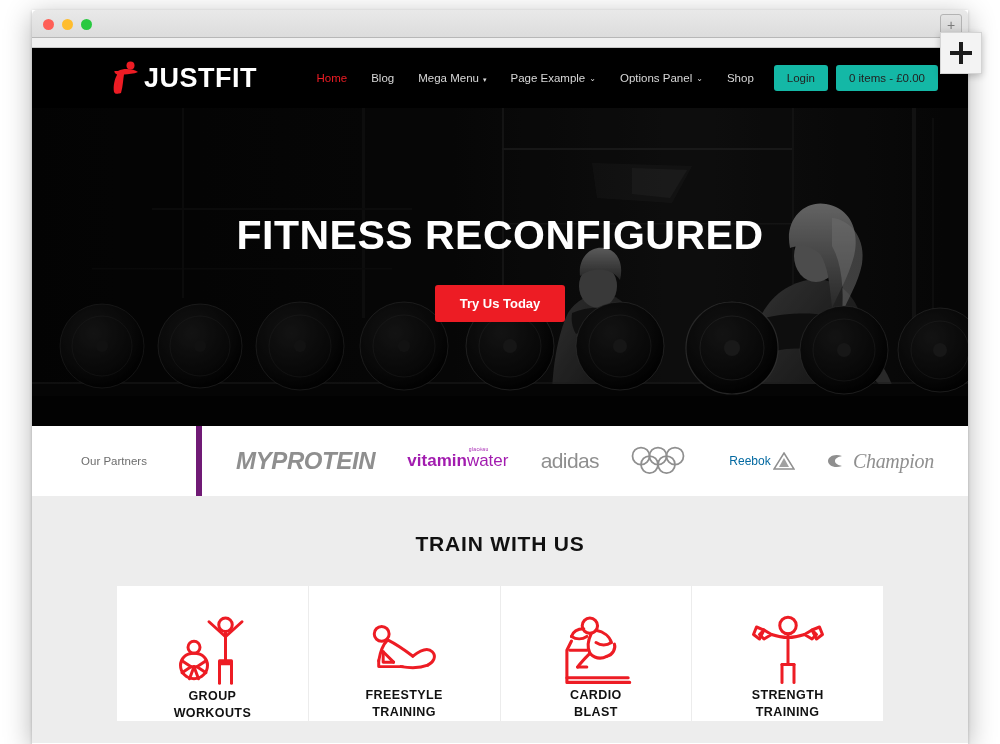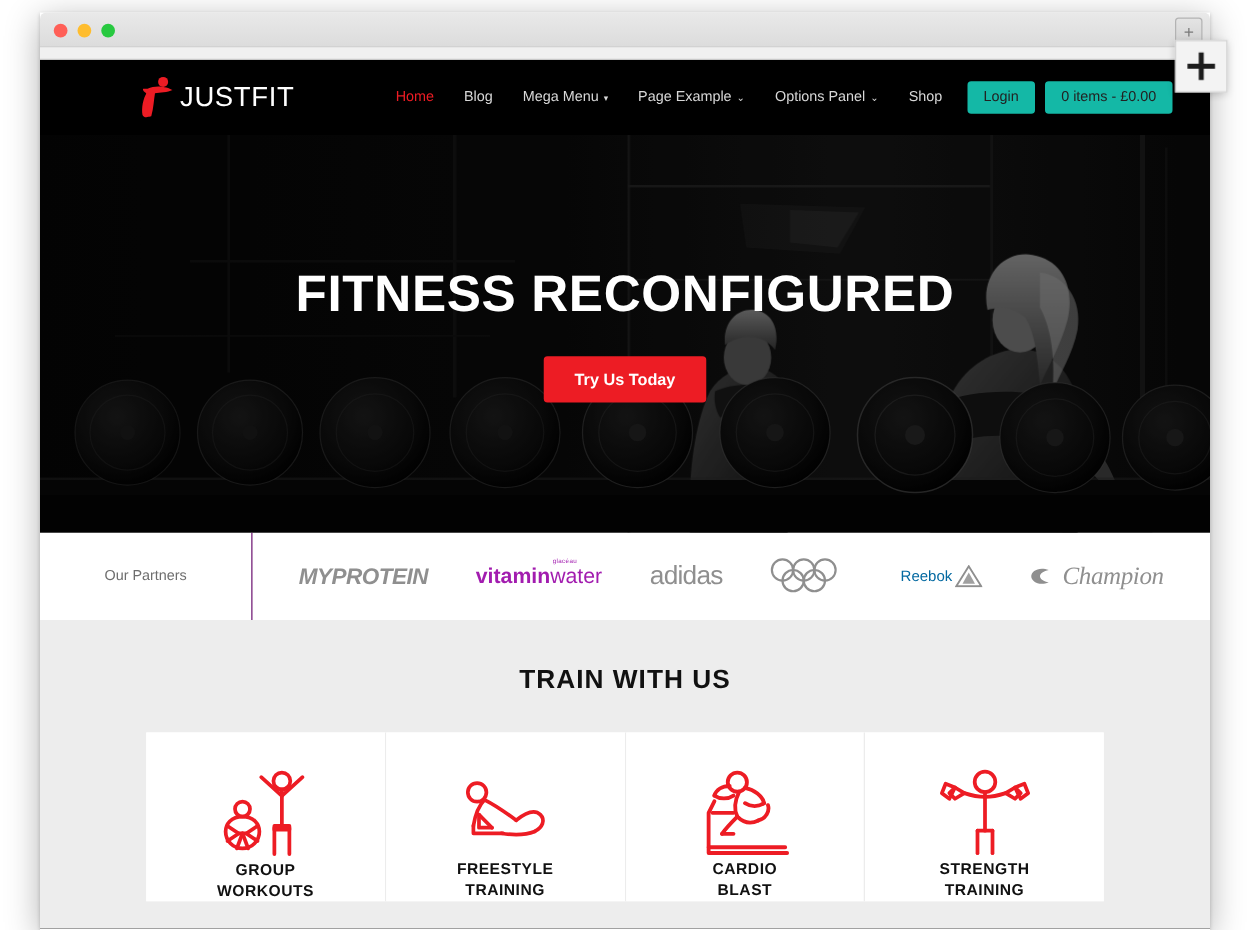--- a/index.html
+++ b/index.html
@@ -77,22 +77,22 @@
     height: 60px;
     background: #000000;
     display: flex; align-items: center;
     padding: 0 30px 0 80px;
     z-index: 20;
   }
   .logo { display: flex; align-items: center; gap: 4px; }
   .logo-mark { width: 28px; height: 34px; }
   .logo-text {
     color: #ffffff;
-    font-size: 22px;
-    font-weight: normal;
+    font-size: 27px;
+    font-weight: bold;
     letter-spacing: 0.5px;
   }
   .main-nav {
     margin-left: auto;
     display: flex; align-items: center; gap: 0;
   }
   .nav-item {
     color: #d8d8d8;
     font-size: 11.5px;
     padding: 0 12px;
@@ -149,33 +149,33 @@
 
   
   .partners {
     height: 70px;
     background: #ffffff;
     display: flex; align-items: stretch;
   }
   .partners-label {
     width: 170px;
     display: flex; align-items: center; justify-content: center;
-    border-right: 1px solid #701a75;
+    border-right: 6px solid #701a75;
     color: #6d6d6d;
     font-size: 11.5px;
   }
   .partners-logos {
     flex: 1;
     display: flex; align-items: center;
     justify-content: space-around;
     padding: 0 18px;
   }
   .plogo { color: #9c9c9c; display: flex; align-items: center; }
   .plogo-myprotein {
-    font-size: 18px; font-weight: bold; font-style: italic;
+    font-size: 24px; font-weight: bold; font-style: italic;
     letter-spacing: -0.4px; color: #8f8f8f;
   }
   .plogo-vw { font-size: 17px; color: #a21caf; position: relative; }
   .plogo-vw .vw-bold { font-weight: bold; }
   .plogo-vw .vw-thin { font-weight: normal; }
   .plogo-vw .vw-sup {
     position: absolute; top: -5px; right: 20px;
     font-size: 5px; letter-spacing: 0.3px;
   }
   .plogo-adidas { font-size: 21px; color: #8f8f8f; letter-spacing: -0.6px; }

